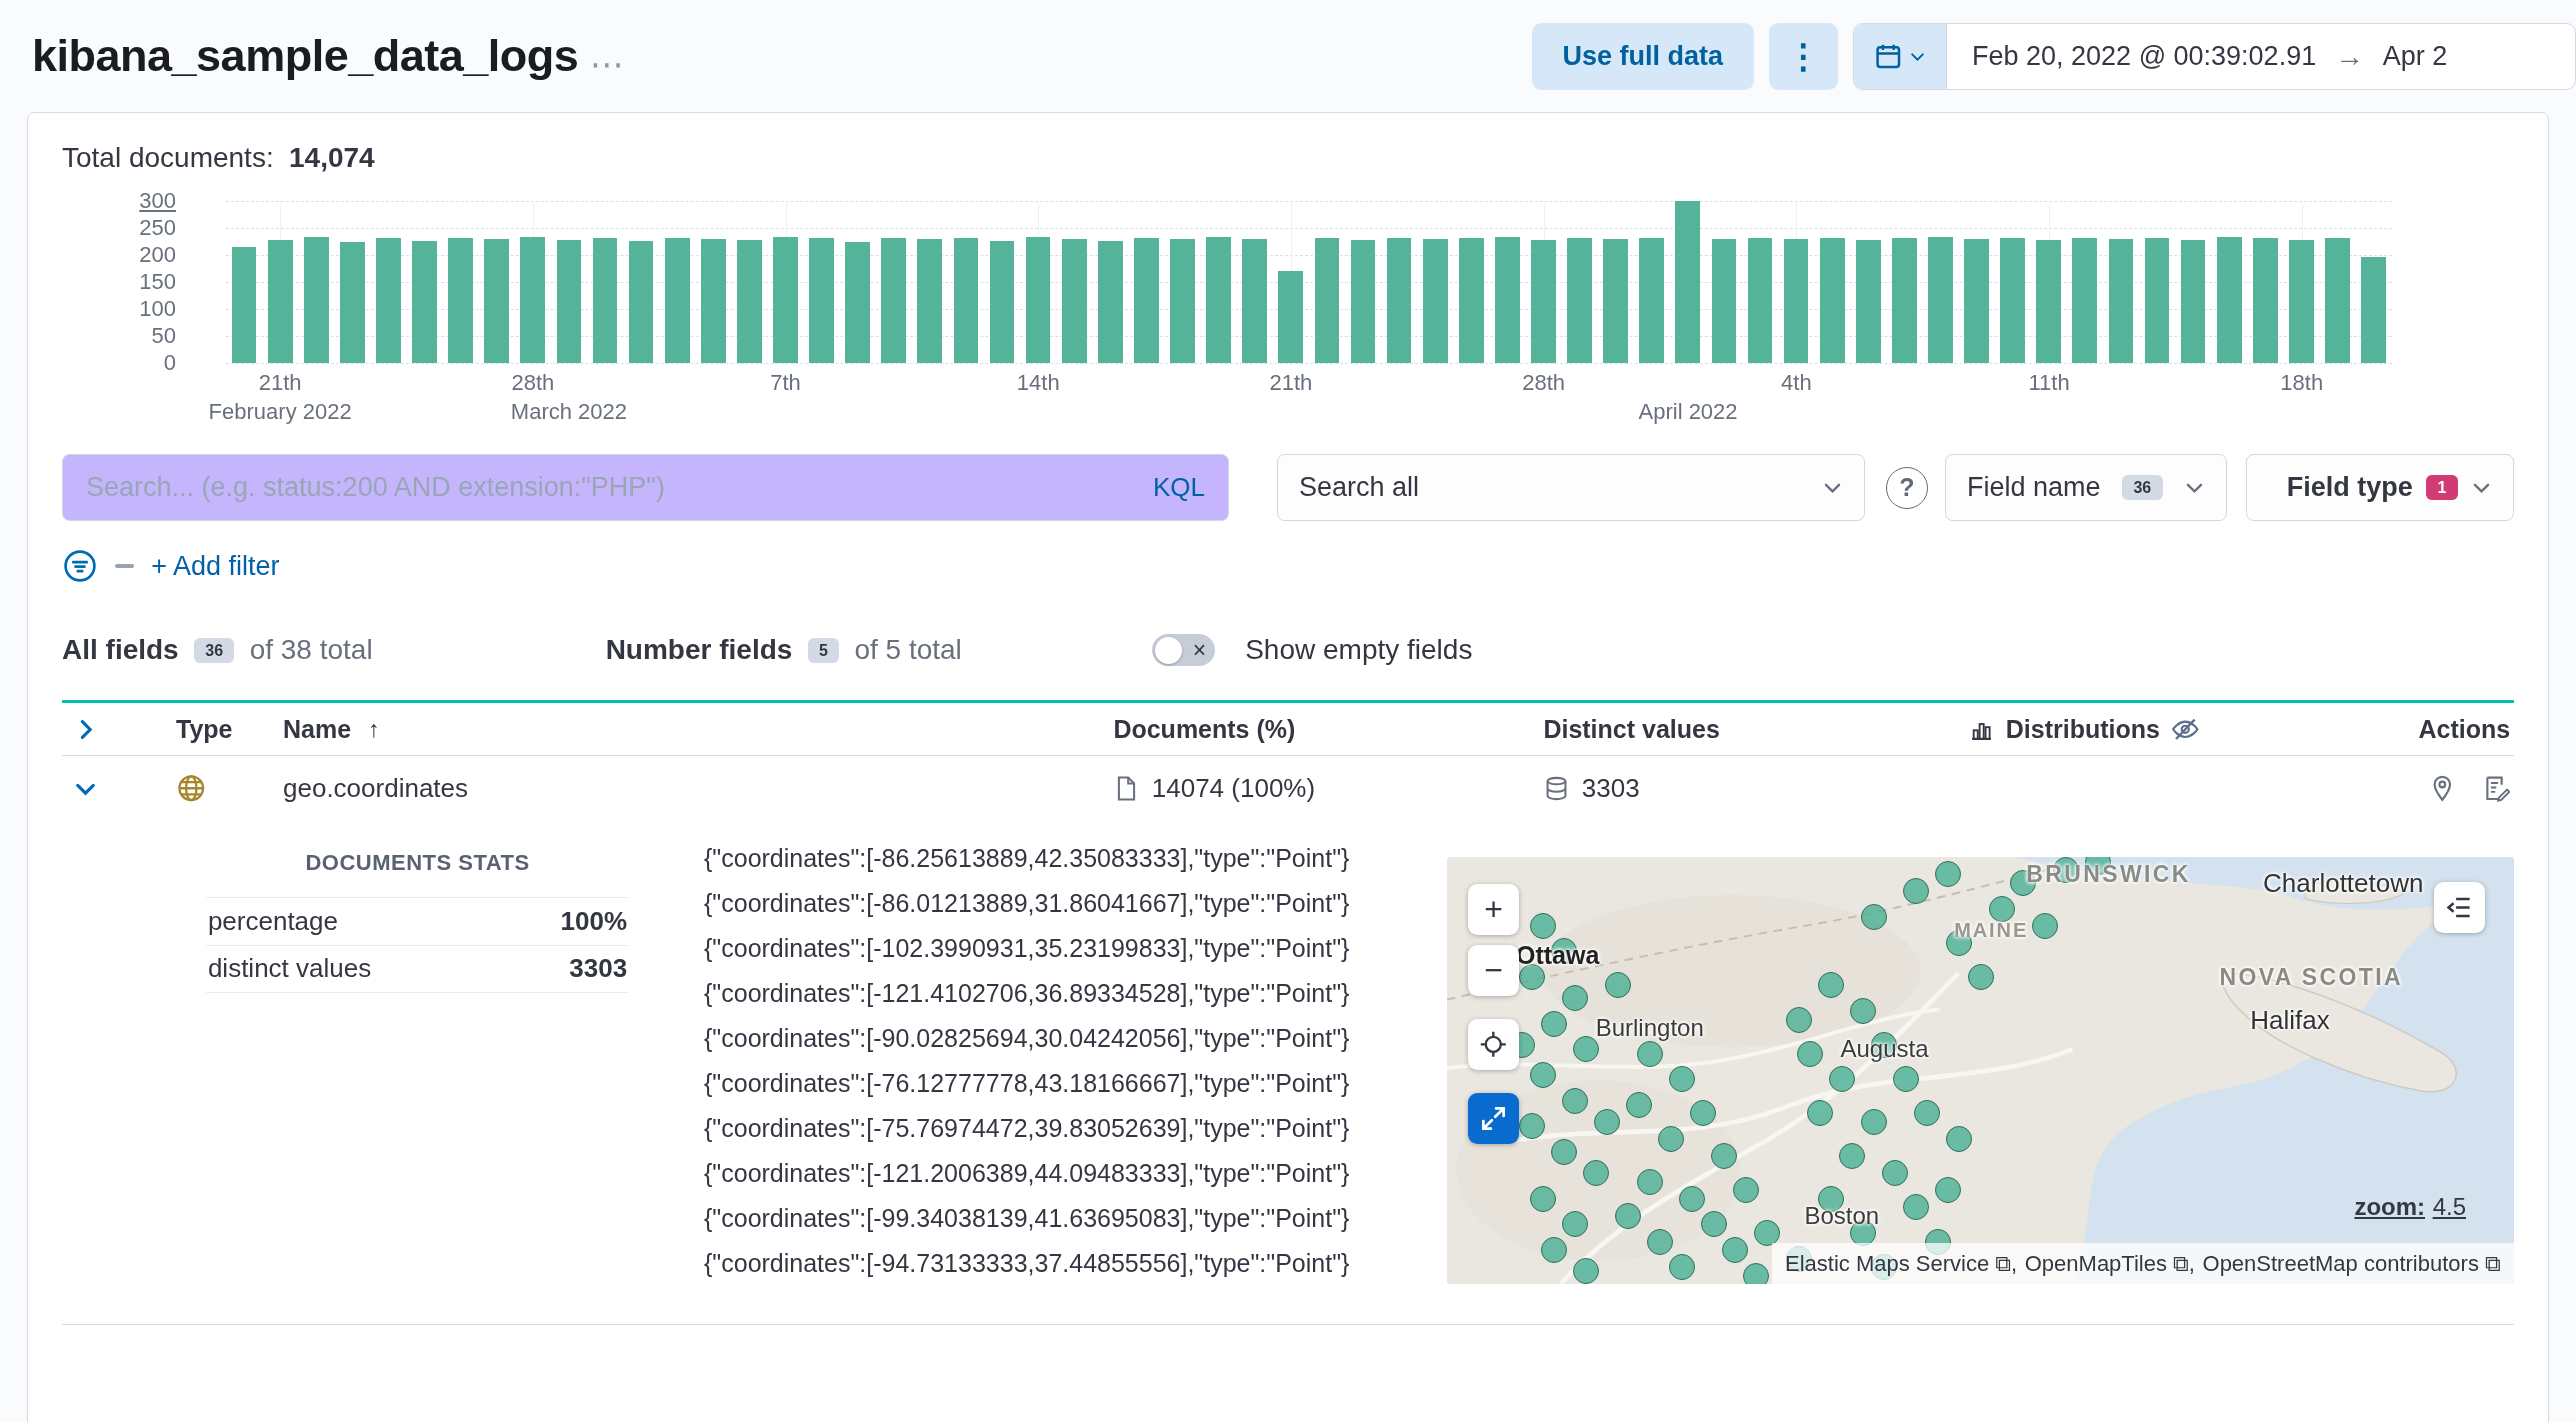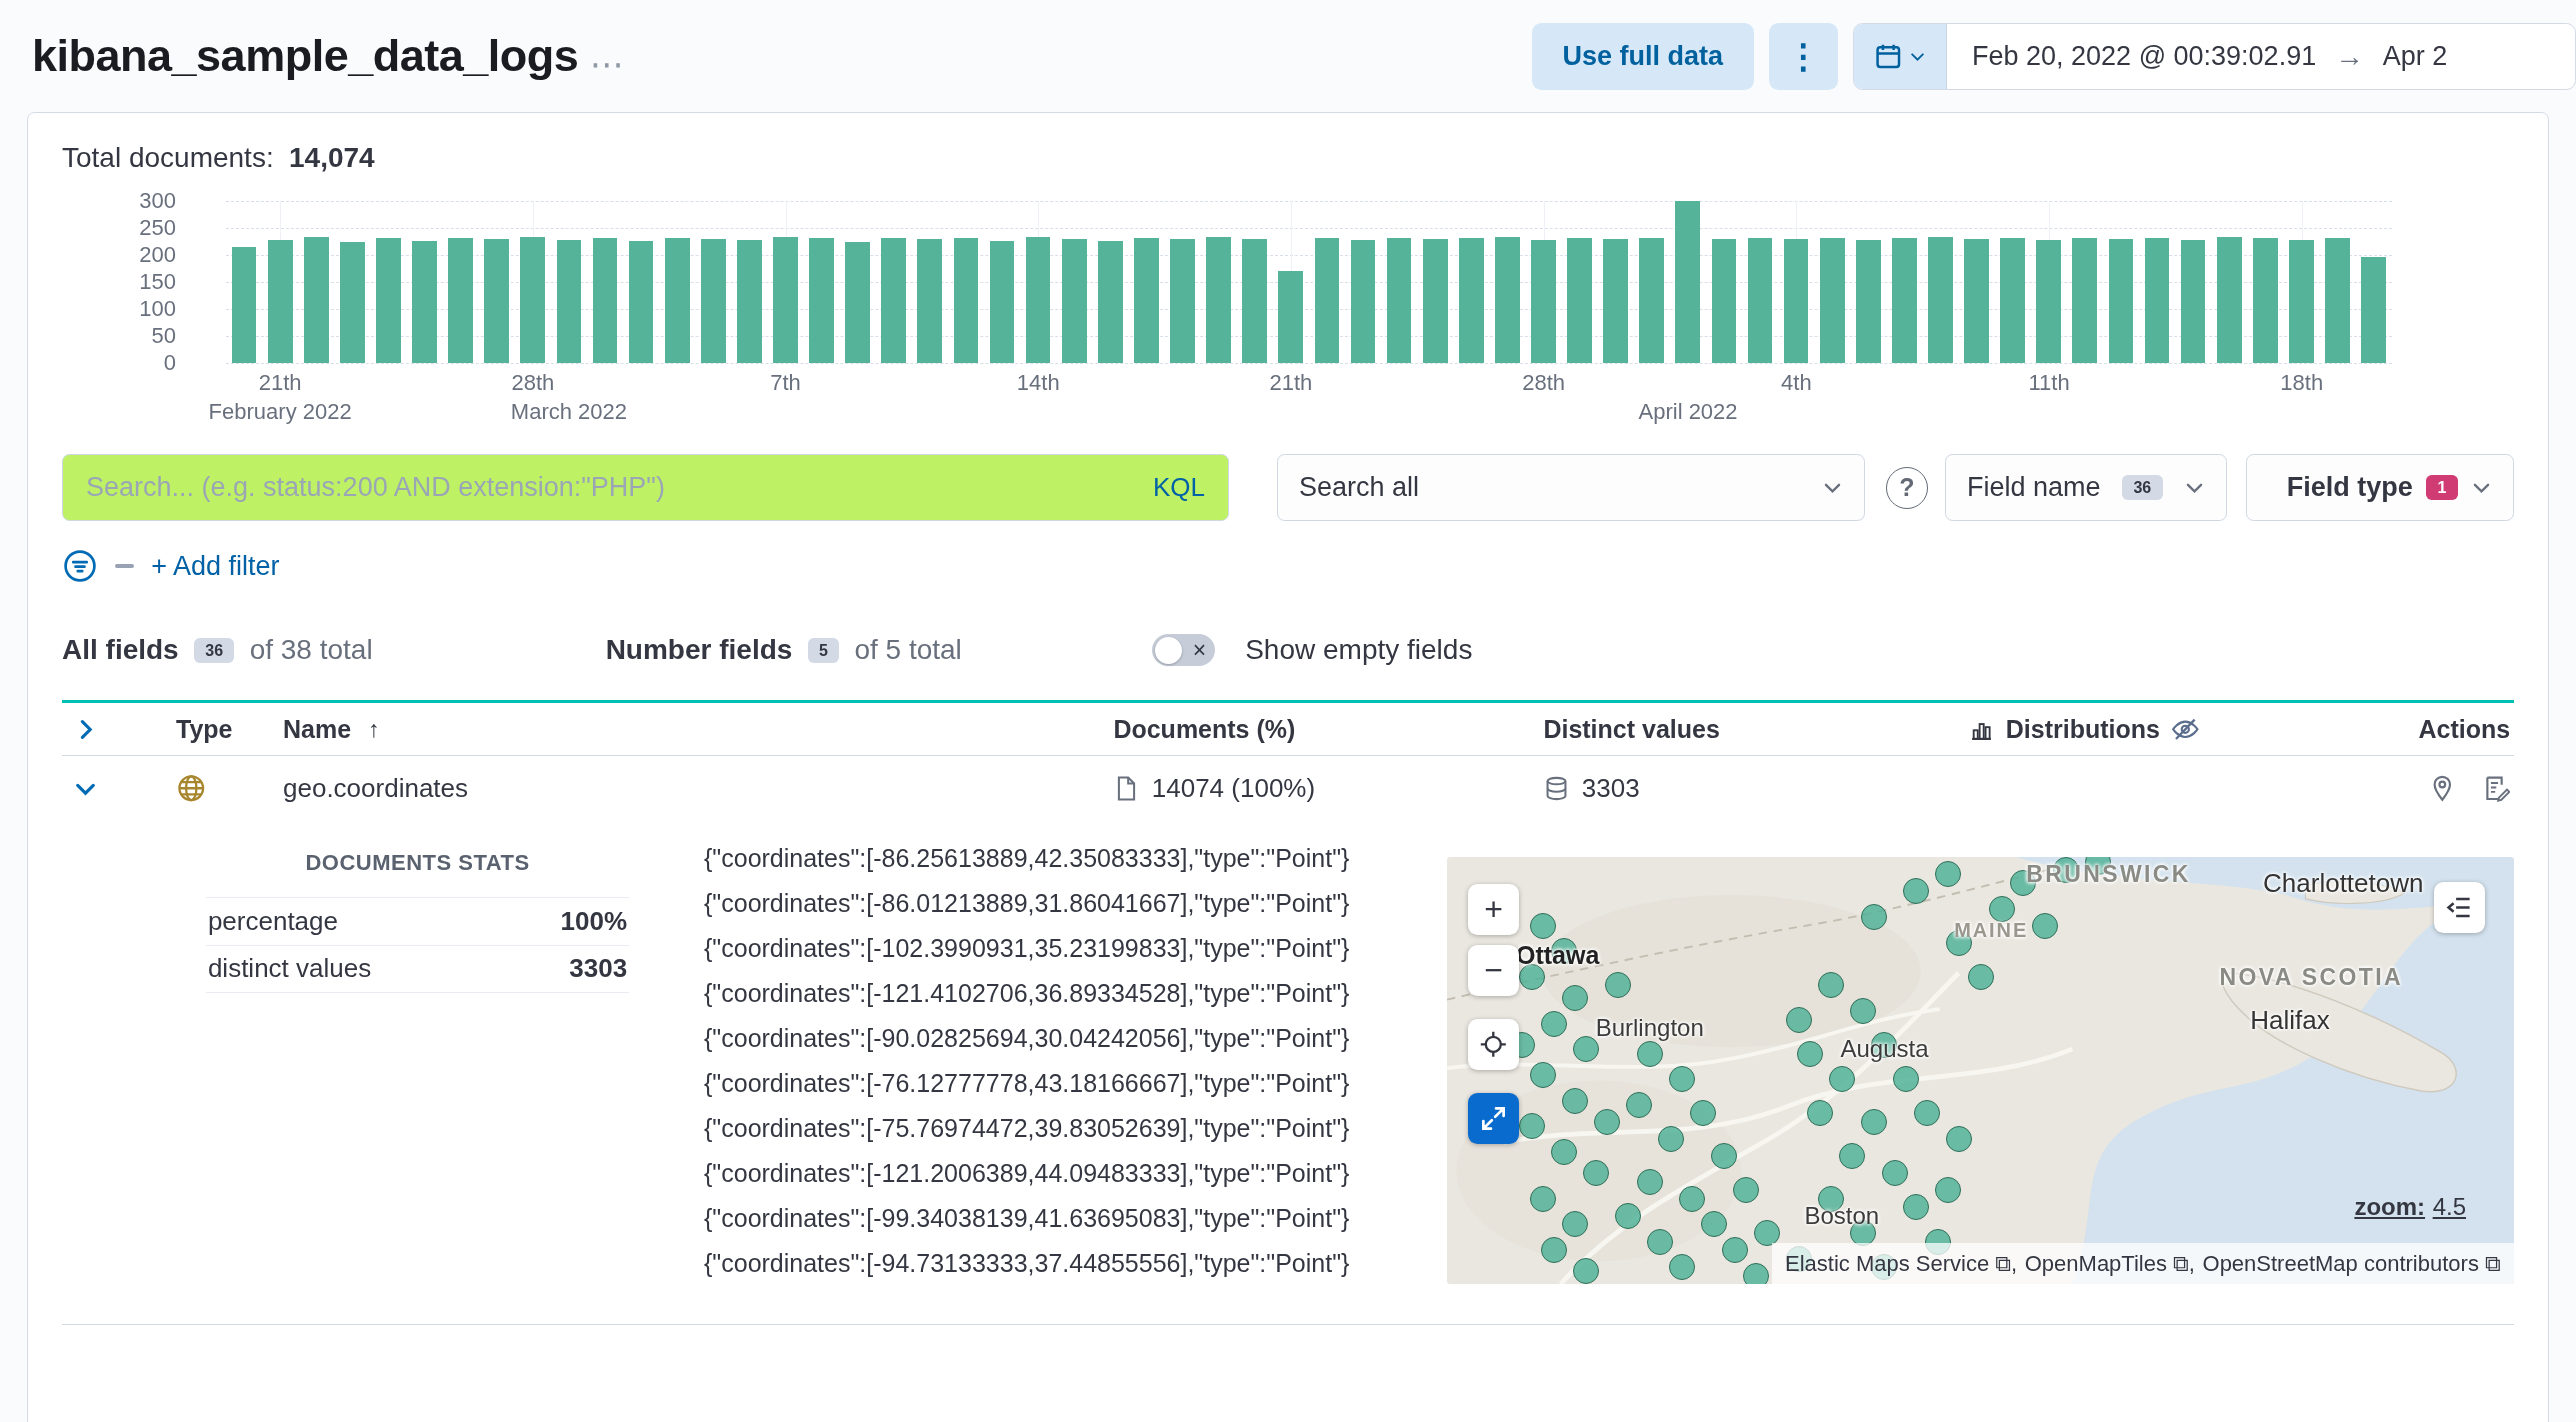--- a/index.html
+++ b/index.html
@@ -35,21 +35,21 @@
   .gridline { position:absolute; left:0; right:0; border-top:1px dashed #d9dfe9; }
   .vline { position:absolute; top:0; bottom:0; border-left:1px solid #eef1f6; }
   .bars { position:absolute; inset:0; display:flex; align-items:flex-end; }
   .bar { flex:1; margin:0 5.7px; background:#54B399; }
   .xlabels { grid-column:2; position:relative; height:61px; margin-top:7.6px; }
   .xlabels .tick { position:absolute; top:0; transform:translateX(-50%); font-size:22px; color:#69707d; white-space:nowrap; }
   .xlabels .month { top:28.6px; }
 
   
   .search-row { display:flex; align-items:center; margin-top:23px; }
-  .search-box { flex:1; height:67px; border:1px solid #cfd7e2; border-radius:7.6px; background:#bef264;
+  .search-box { flex:1; height:67px; border:1px solid #cfd7e2; border-radius:7.6px; background:#c4b5fd;
                 display:flex; align-items:center; padding:0 23px; }
   .search-box input { flex:1; border:none; outline:none; font-size:27px; font-family:inherit; color:#343741; background:transparent; }
   .search-box input::placeholder { color:#9aa5b5; }
   .kql { color:#0061a6; font-size:26px; margin-left:15.2px; cursor:pointer; }
   .select { height:67px; border:1px solid #cfd7e2; border-radius:7.6px; background:#fdfdfe; display:flex;
             align-items:center; padding:0 21px; font-size:27px; gap:13.3px; cursor:pointer; }
   .sel-searchall { width:588px; margin-left:48px; justify-content:space-between; }
   .help { width:42px; height:42px; border-radius:50%; border:1.9px solid #636a76; color:#636a76; flex:0 0 auto;
           display:flex; align-items:center; justify-content:center; font-size:25px; font-weight:bold; margin:0 17px 0 21px; cursor:pointer; }
   .sel-fieldname { width:282px; justify-content:space-between; }
@@ -158,21 +158,21 @@
 
   <main class="panel">
 
     <div class="totaldocs">
       <span>Total documents:</span>
       <b>14,074</b>
     </div>
 
     <div class="chart">
       <div class="ylabels">
-          <span style="top: 0%;">300</span>
+          <span style="top: 0%; text-decoration: underline;">300</span>
           <span style="top: 16.6667%;">250</span>
           <span style="top: 33.3333%;">200</span>
           <span style="top: 50%;">150</span>
           <span style="top: 66.6667%;">100</span>
           <span style="top: 83.3333%;">50</span>
           <span style="top: 100%;">0</span>
         </div>
       <div class="plot">
         <div>
             <div class="gridline" style="top: 0%;"></div>

